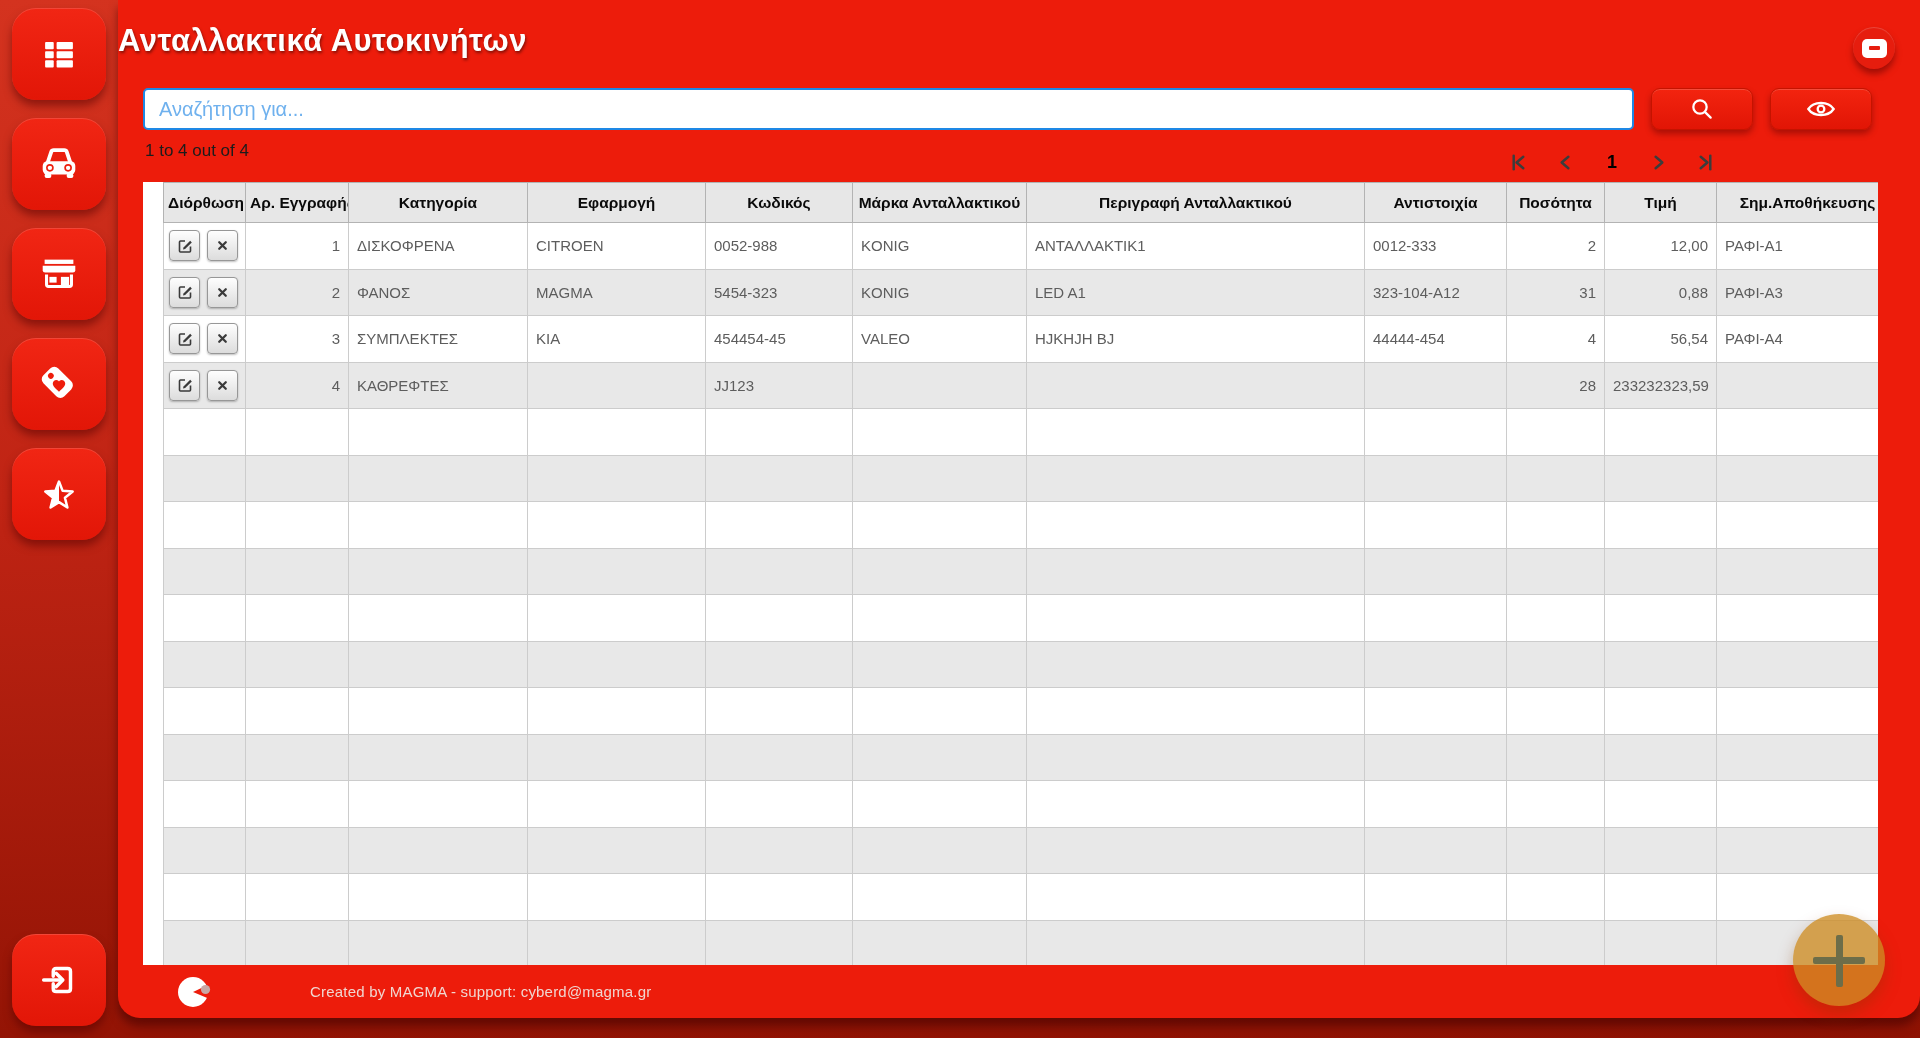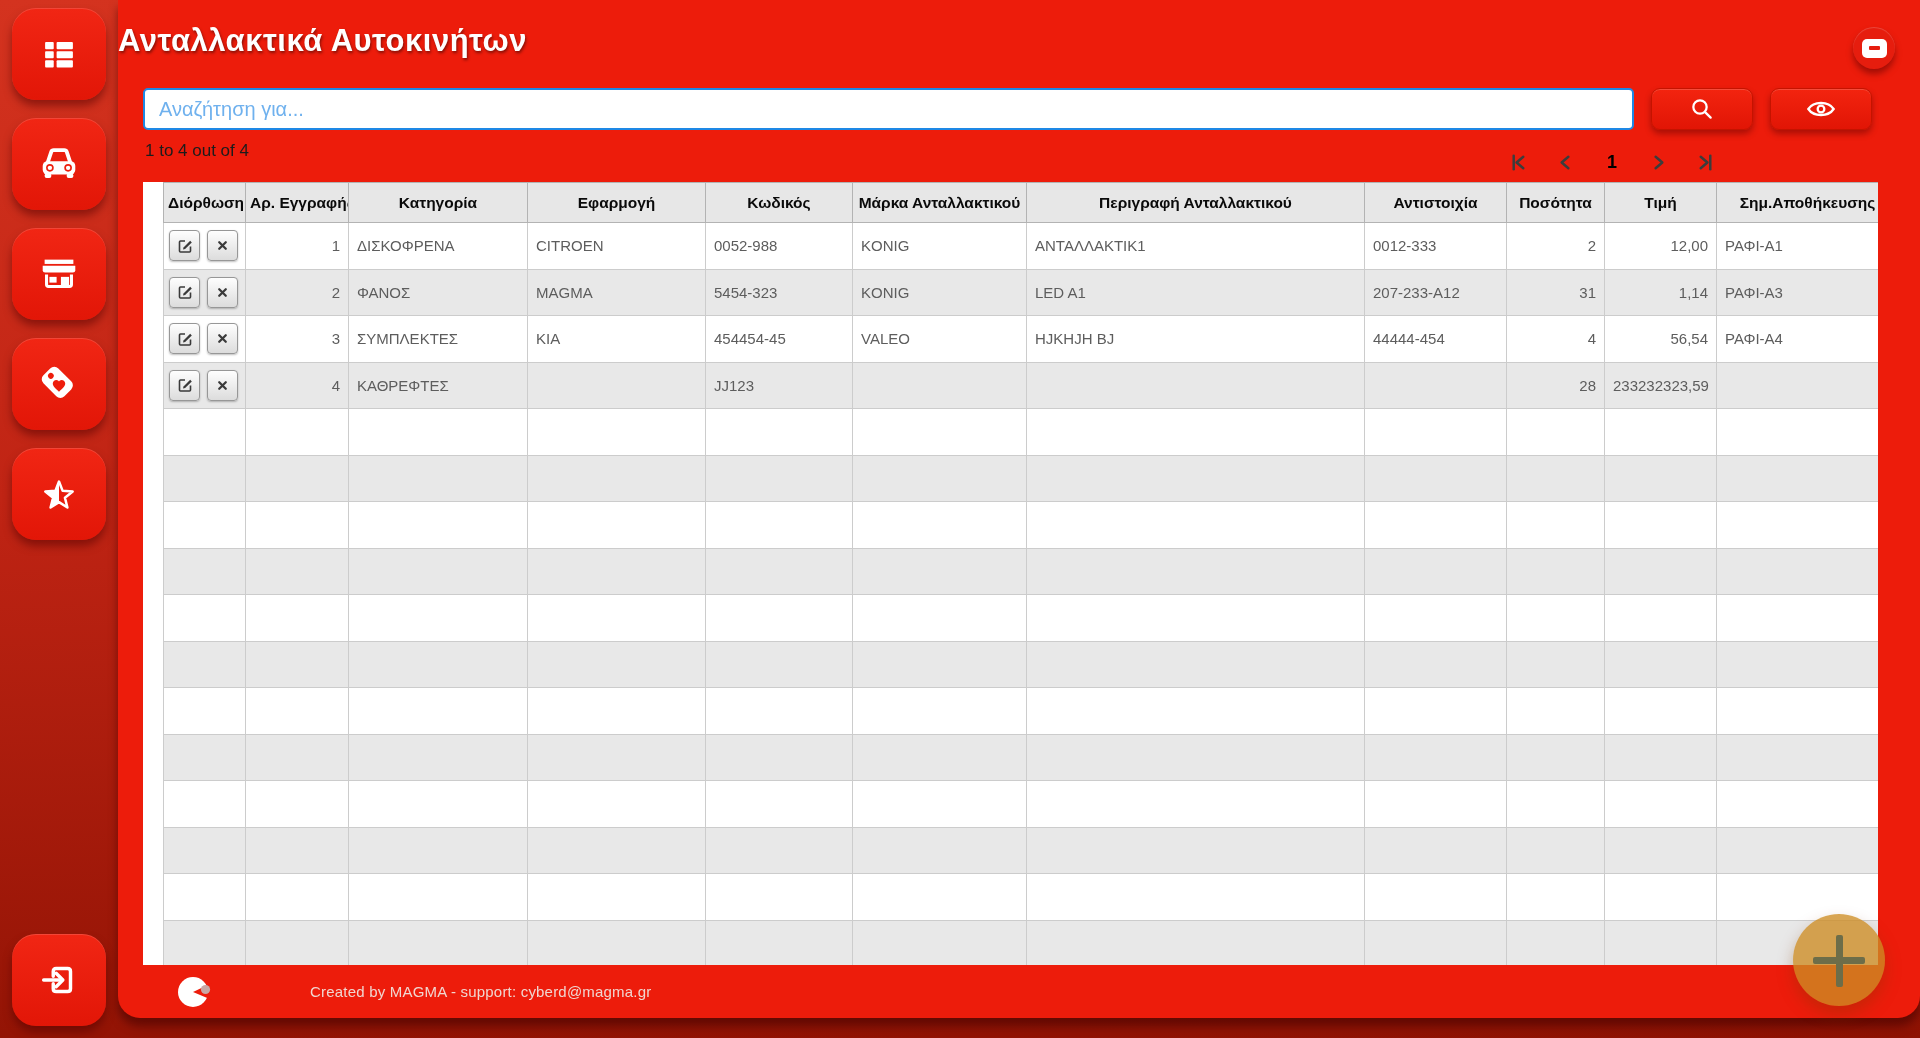--- a/index.html
+++ b/index.html
@@ -283,23 +283,23 @@
                     </svg>
                   </button>
             </div>
               </td>
             <td class="num">2</td>
             <td>ΦΑΝΟΣ</td>
             <td>MAGMA</td>
             <td>5454-323</td>
             <td>KONIG</td>
             <td>LED A1</td>
-            <td>207-233-A12</td>
+            <td>323-104-A12</td>
             <td class="num">31</td>
-            <td class="num">1,14</td>
+            <td class="num">0,88</td>
             <td>ΡΑΦΙ-Α3</td>
           </tr>
           <tr>
             <td class="c-edit">
                 <div class="cell-btns">
               <button class="mini-btn">
                     <svg width="16" height="16" viewBox="0 0 16 16">
                       <path d="M13.5,8.5 V13 Q13.5,14 12.5,14 H3.5 Q2.5,14 2.5,13 V4 Q2.5,3 3.5,3 H8" fill="none" stroke="#3a3a3a" stroke-width="1.6"></path>
                       <path d="M6.5,9.5 L13.2,2.8 L14.8,4.4 L8.1,11.1 L6,11.6 Z" fill="#3a3a3a"></path>
                     </svg>

